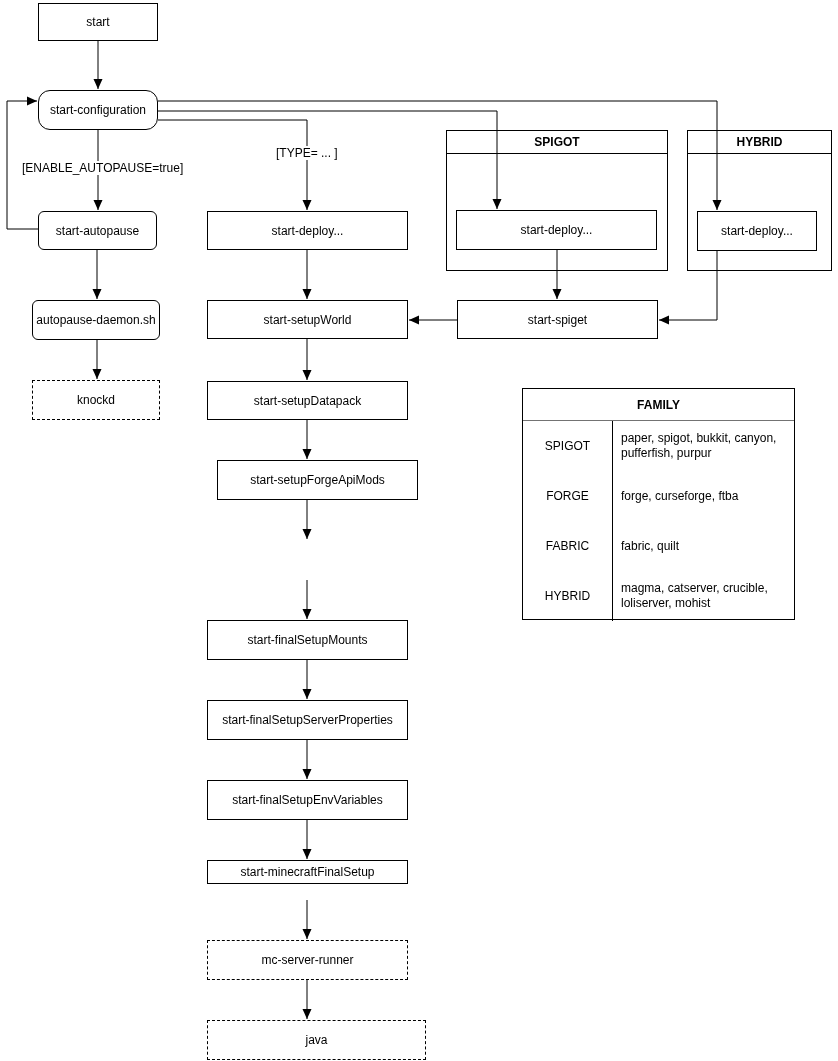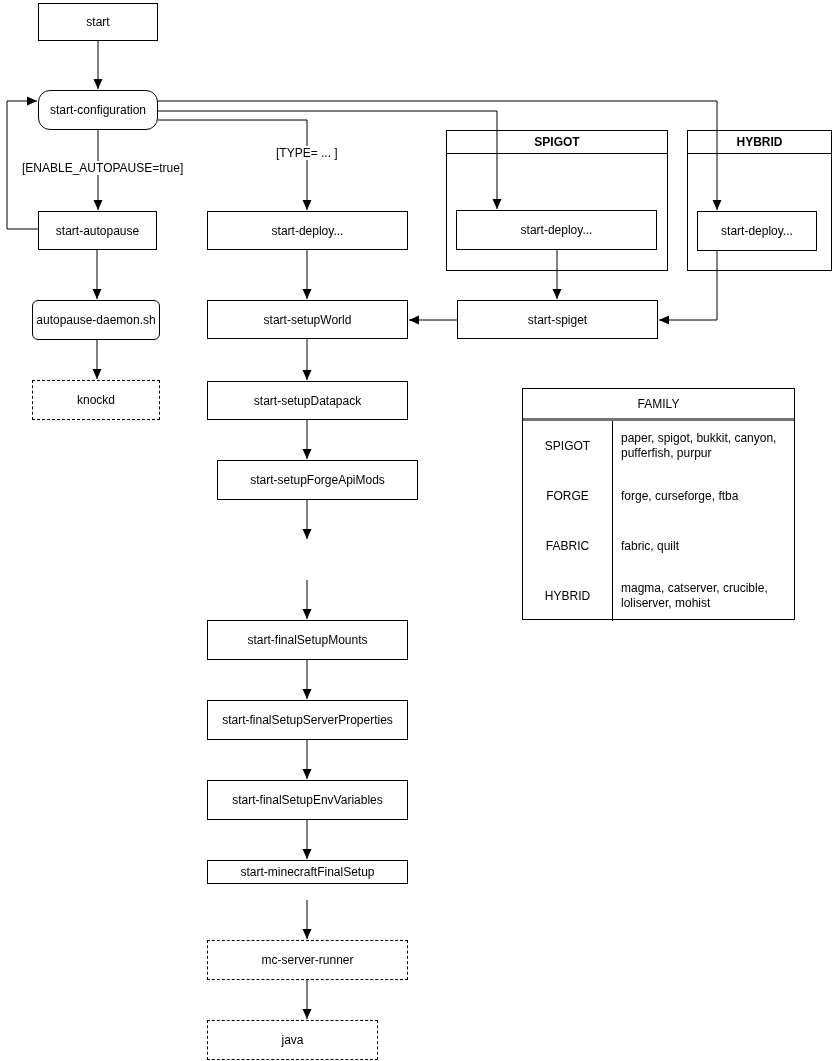--- a/index.html
+++ b/index.html
@@ -69,25 +69,25 @@
     width: 273px;
     height: 232px;
     box-sizing: border-box;
     border: 1px solid #000000;
     background: #ffffff;
     z-index: 1;
   }
   .family-table .ft-header {
     box-sizing: border-box;
     height: 32px;
-    border-bottom: 3px solid #737373;
-    display: flex;
-    align-items: center;
-    justify-content: center;
-    font-weight: normal;
+    border-bottom: 1px solid #737373;
+    display: flex;
+    align-items: center;
+    justify-content: center;
+    font-weight: bold;
   }
   .family-table .ft-body {
     display: grid;
     grid-template-columns: 90px 1fr;
     grid-auto-rows: 50px;
   }
   .family-table .ft-name {
     border-right: 1px solid #000000;
     display: flex;
     align-items: center;
@@ -103,21 +103,21 @@
 </style>
 </head>
 <body>
 
 <div class="canvas">
 
   <div class="node" style="left:38px; top:3px; width:120px; height:38px;">start</div>
 
   <div class="node" style="left:38px; top:90px; width:120px; height:40px;border-radius:12px;">start-configuration</div>
 
-  <div class="node" style="left:38px; top:211px; width:119px; height:39px;">start-autopause</div>
+  <div class="node" style="left:38px; top:211px; width:119px; height:39px;border-radius:6px;">start-autopause</div>
 
   <div class="node" style="left:32px; top:300px; width:128px; height:40px;border-radius:6px;">autopause-daemon.sh</div>
 
   <div class="node dashed" style="left:32px; top:380px; width:128px; height:40px;">knockd</div>
 
   <div class="node" style="left:207px; top:211px; width:201px; height:39px;">start-deploy...</div>
 
   <div class="node" style="left:207px; top:300px; width:201px; height:39px;">start-setupWorld</div>
 
   <div class="node" style="left:207px; top:381px; width:201px; height:39px;">start-setupDatapack</div>
@@ -128,21 +128,21 @@
   <div class="node" style="left:207px; top:620px; width:201px; height:40px;">start-finalSetupMounts</div>
 
   <div class="node" style="left:207px; top:700px; width:201px; height:40px;">start-finalSetupServerProperties</div>
 
   <div class="node" style="left:207px; top:780px; width:201px; height:40px;">start-finalSetupEnvVariables</div>
 
   <div class="node" style="left:207px; top:860px; width:201px; height:24px;">start-minecraftFinalSetup</div>
 
   <div class="node dashed" style="left:207px; top:940px; width:201px; height:40px;">mc-server-runner</div>
 
-  <div class="node dashed" style="left:207px; top:1020px; width:171px; height:40px;">java</div>
+  <div class="node dashed" style="left:207px; top:1020px; width:219px; height:40px;">java</div>
 
   <div class="group-container" style="left:446px; top:130px; width:222px; height:141px;">
     <div class="group-title">SPIGOT</div>
   </div>
   <div class="node" style="left:456px; top:210px; width:201px; height:40px;">start-deploy...</div>
 
   <div class="group-container" style="left:687px; top:130px; width:145px; height:141px;">
     <div class="group-title">HYBRID</div>
   </div>
   <div class="node" style="left:697px; top:211px; width:120px; height:40px;">start-deploy...</div>

